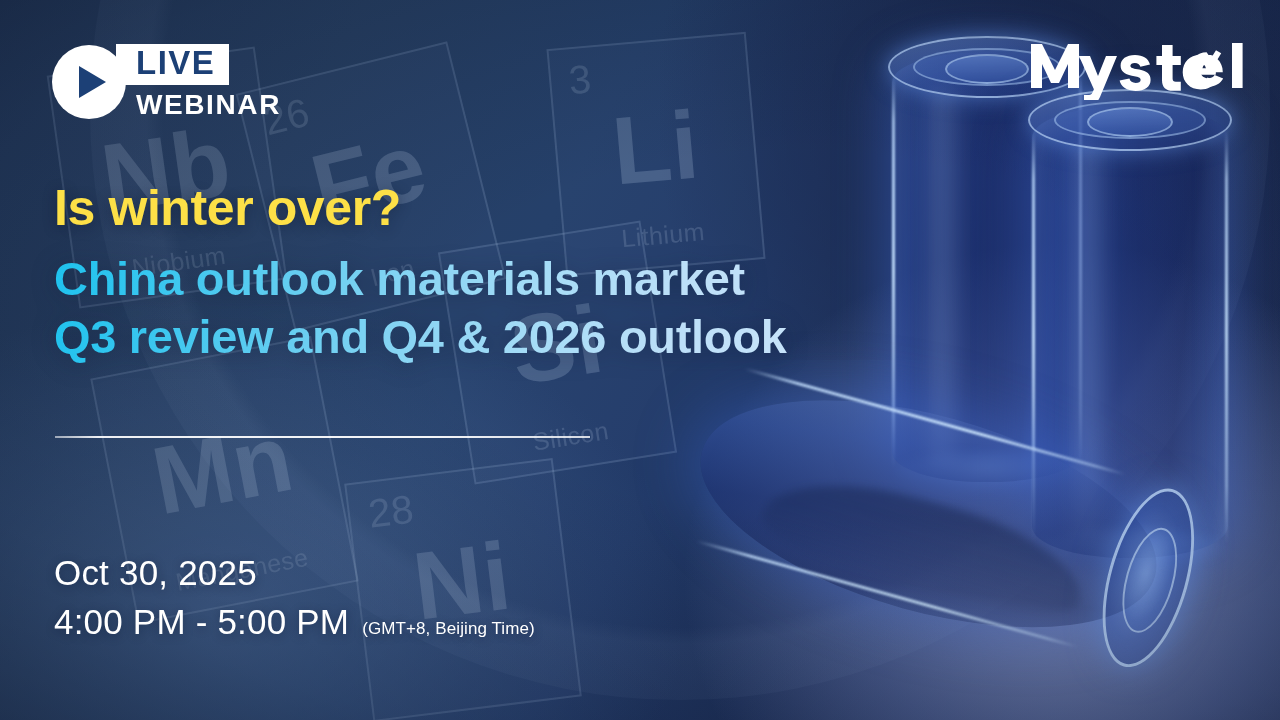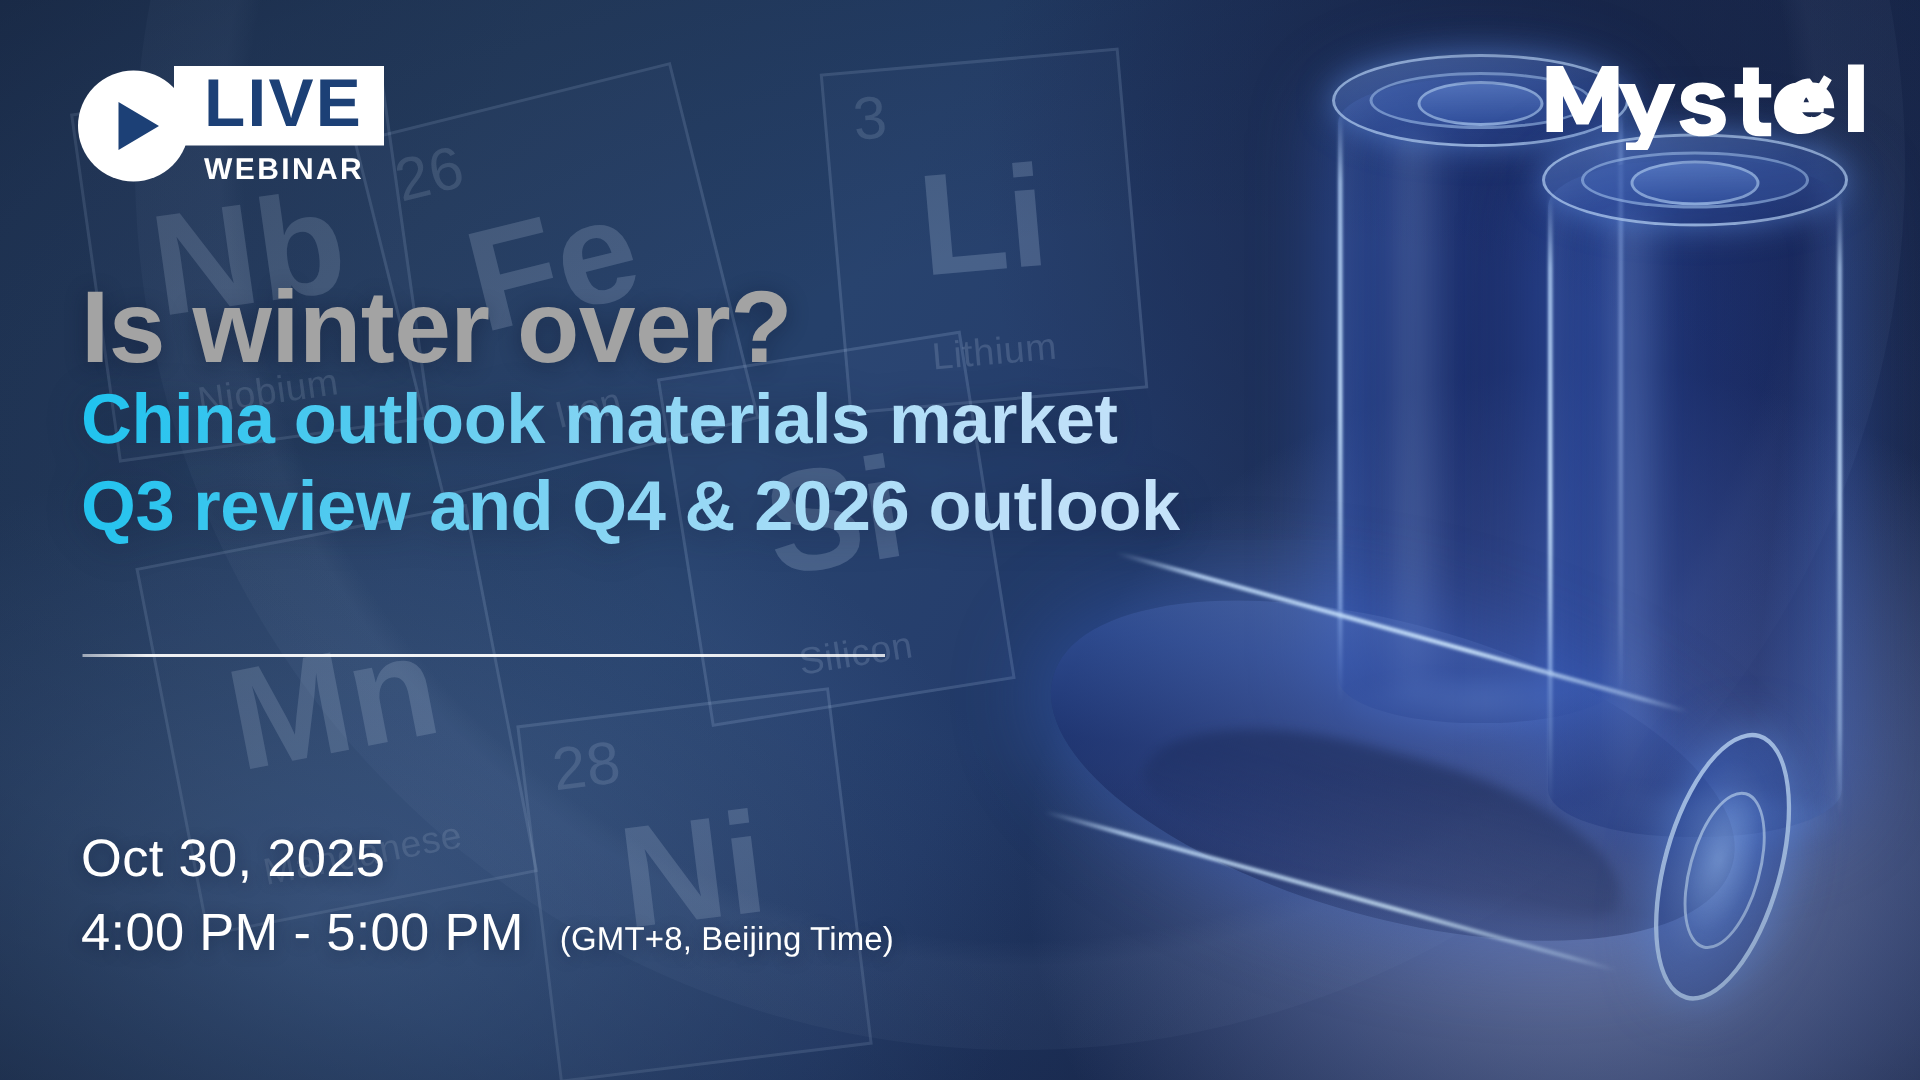--- a/index.html
+++ b/index.html
@@ -294,48 +294,48 @@
   }
   .live-stack {
     margin-left: -10px;
     display: flex;
     flex-direction: column;
     align-items: flex-start;
   }
   .live-word {
     background: #ffffff;
     color: #1c4076;
-    font-size: 45px;
+    font-size: 33px;
     font-weight: 700;
     letter-spacing: 1.5px;
     line-height: 1;
     padding: 2px 14px 6px 20px;
   }
   .webinar-word {
     color: #ffffff;
-    font-size: 20px;
+    font-size: 28px;
     font-weight: 700;
     letter-spacing: 1.6px;
     line-height: 1;
     padding: 6px 0 0 20px;
   }
 
   
   .logo {
     position: absolute;
     right: 36px; top: 38px;
   }
   .logo svg { display: block; }
 
   
   .headline {
     position: absolute;
     left: 54px; top: 182px;
-    color: #a3a3a3;
-    font-size: 68px;
+    color: #fde047;
+    font-size: 50px;
     font-weight: 700;
     letter-spacing: -0.4px;
     line-height: 1.06;
     text-shadow: 0 2px 14px rgba(10,20,44,0.45);
   }
   .subtitle {
     position: absolute;
     left: 54px; top: 250px;
     font-size: 47px;
     font-weight: 700;
@@ -386,23 +386,23 @@
     margin-top: 7px;
     text-align: right;
   }
   .when .time {
     font-size: 35px;
     font-weight: 400;
     letter-spacing: 0.2px;
     text-shadow: 0 2px 10px rgba(10,20,44,0.40);
   }
   .when .tz {
-    font-size: 22px;
+    font-size: 17px;
     font-weight: 400;
-    margin-left: 24px;
+    margin-left: 13px;
     letter-spacing: 0.1px;
     text-shadow: 0 2px 10px rgba(10,20,44,0.40);
   }
 </style>
 </head>
 <body>
 
 <div id="stage">
 
   <div class="bg-base"></div>

